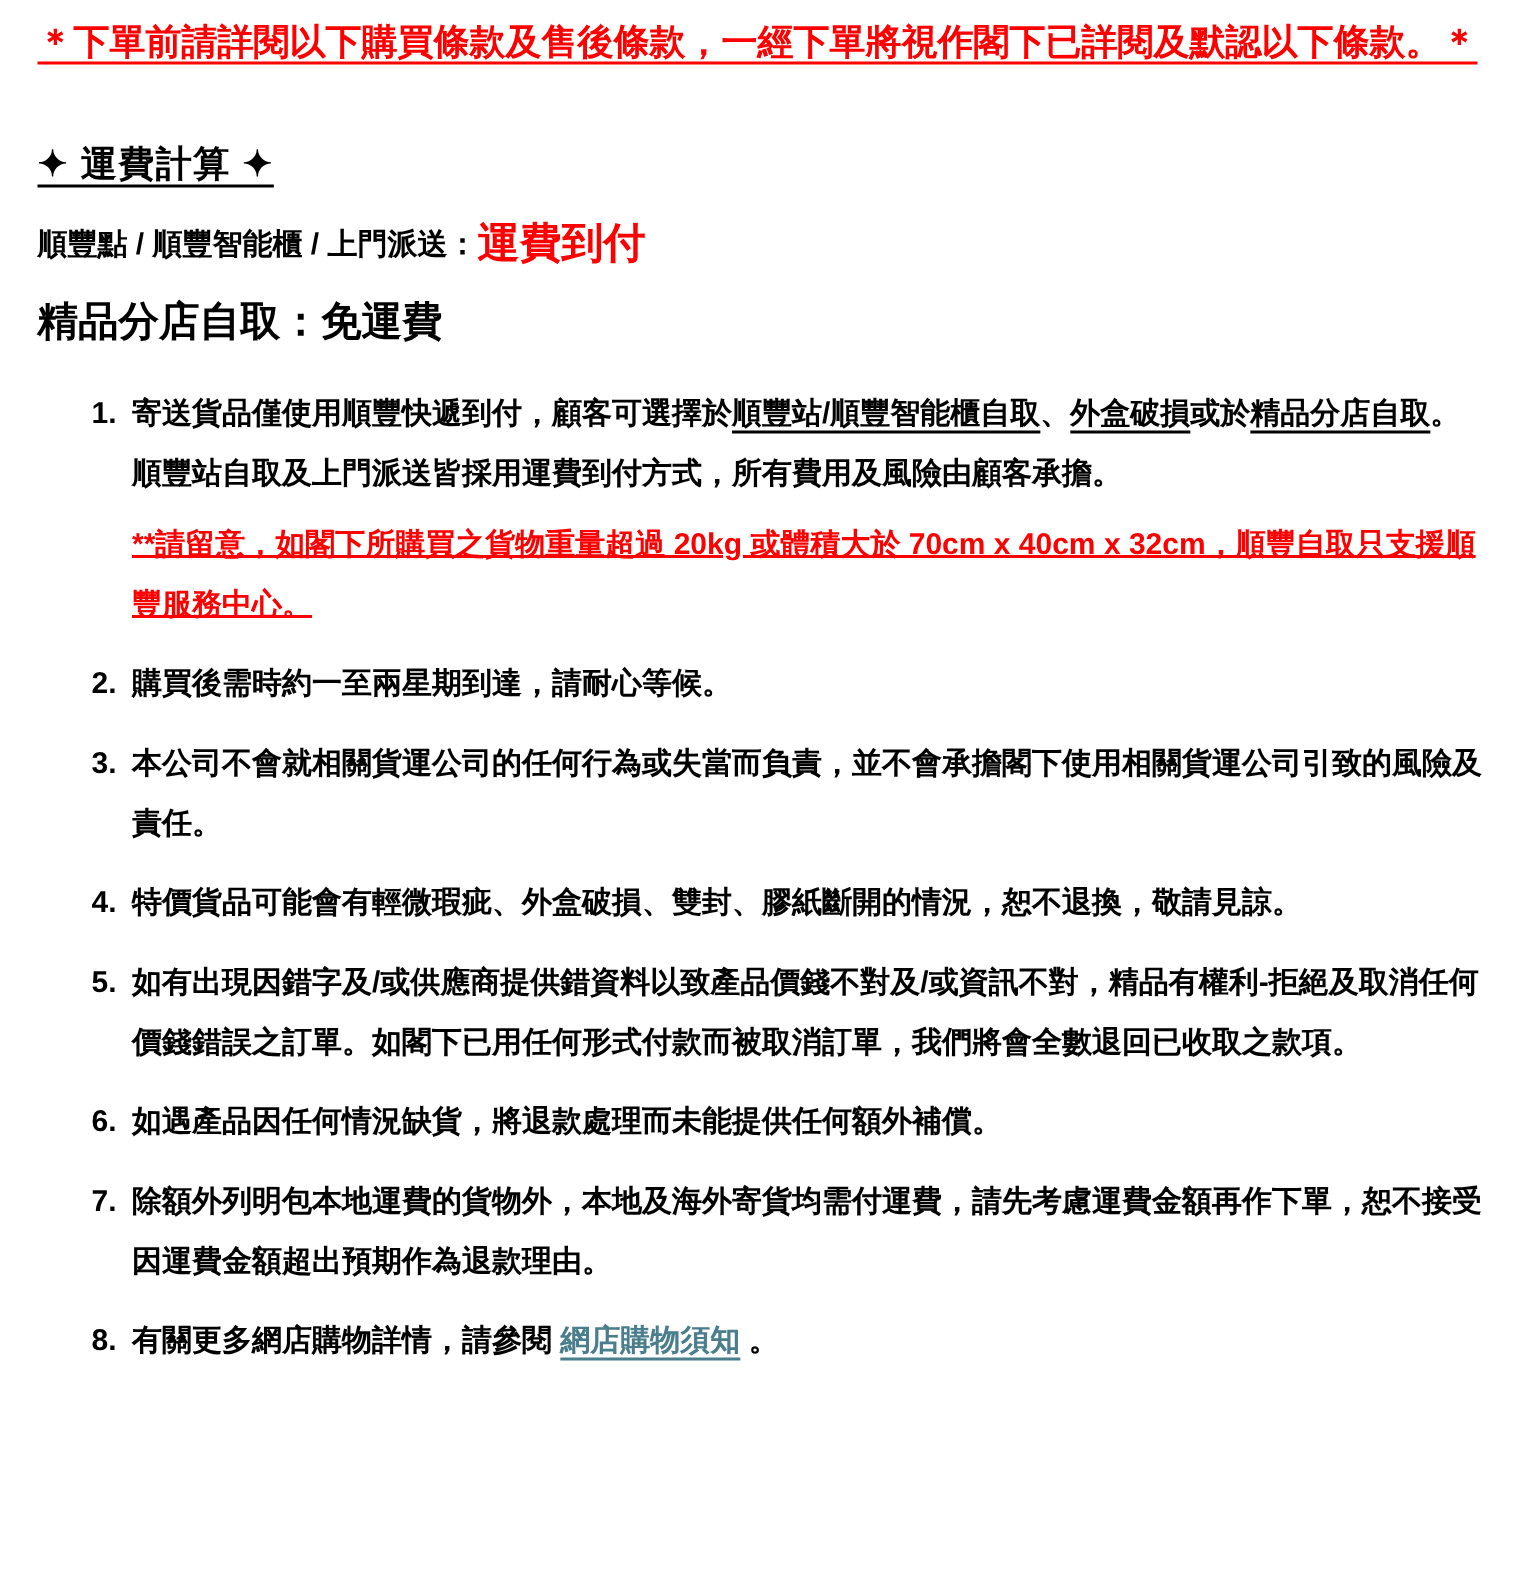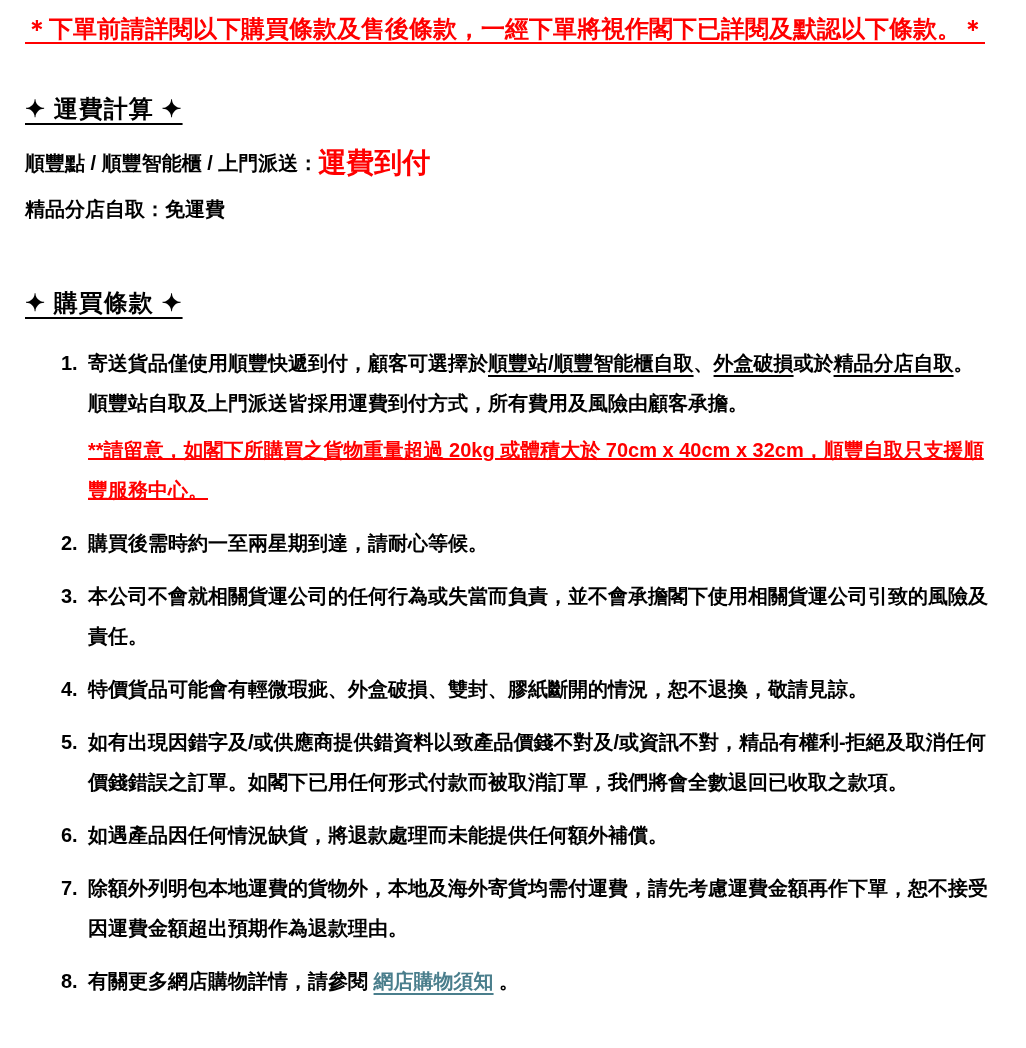--- a/index.html
+++ b/index.html
@@ -48,21 +48,21 @@
     line-height: 34px;
   }
   .ship-line1 .fee-value {
     color: #ff0000;
     font-size: 28px;
     line-height: 1;
     vertical-align: -2px;
   }
   .ship-line2 {
     margin-top: 16px;
-    font-size: 20px;
+    font-size: 27px;
   }
   
   .terms-list {
     margin-top: 24px;
   }
   .term-item {
     display: flex;
     align-items: flex-start;
     font-size: 20px;
     line-height: 40px;
@@ -104,23 +104,20 @@
   <div>
     <h2 class="section-heading heading-shipping">✦ 運費計算 ✦</h2>
   </div>
 
   <div class="ship-line1">
     <span>順豐點 / 順豐智能櫃 / 上門派送：</span><span class="fee-value">運費到付</span>
   </div>
 
   <div class="ship-line2">精品分店自取：免運費</div>
 
-  <div>
-    <h2 class="section-heading heading-terms">✦ 購買條款 ✦</h2>
-  </div>
 
   <div class="terms-list">
 
     <div class="term-item">
       <span class="term-num">1.</span>
       <div class="term-text">
         <div><span>寄送貨品僅使用順豐快遞到付，顧客可選擇於</span><span class="useg">順豐站/順豐智能櫃自取</span><span>、</span><span class="useg">外盒破損</span><span>或於</span><span class="useg">精品分店自取</span><span>。順豐站自取及上門派送皆採用運費到付方式，所有費用及風險由顧客承擔。</span></div>
         <div class="red-note">**請留意，如閣下所購買之貨物重量超過 20kg 或體積大於 70cm x 40cm x 32cm，順豐自取只支援順豐服務中心。</div>
       </div>
     </div>

